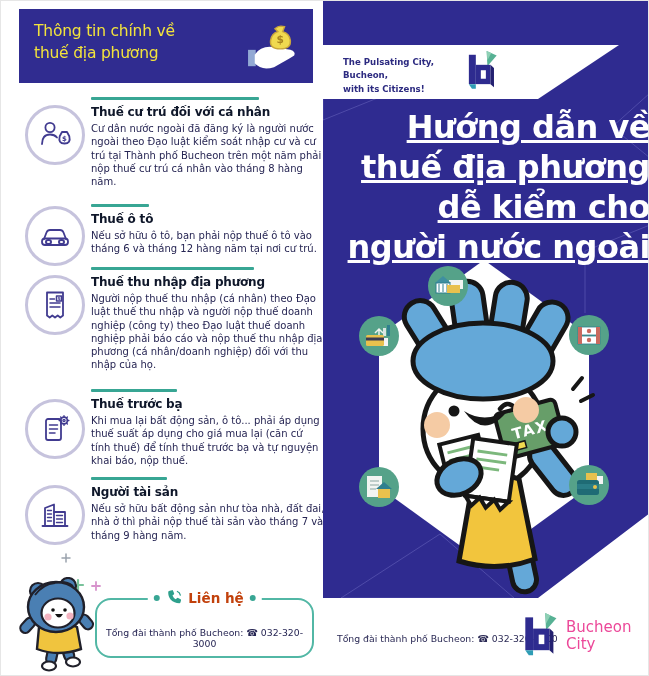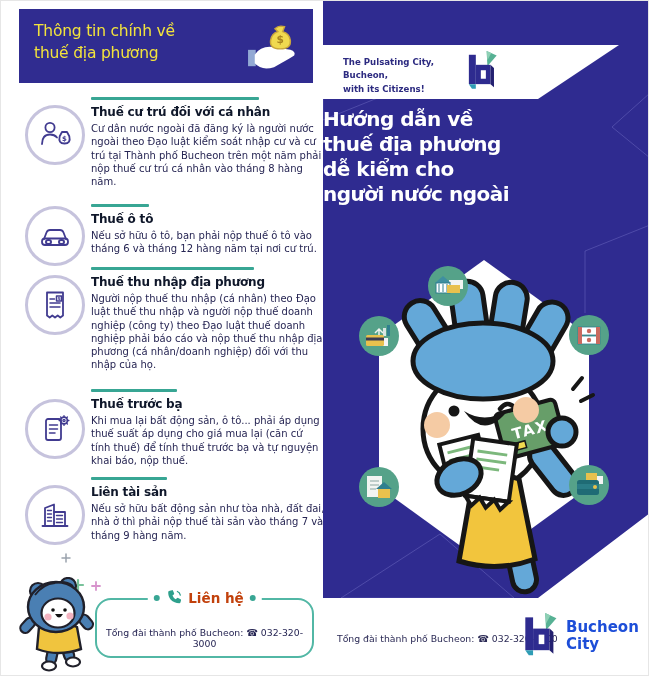--- a/index.html
+++ b/index.html
@@ -30,29 +30,29 @@
   .mascot{position:absolute;left:10px;top:576px;}
   
   .right-panel{position:absolute;left:322px;top:0;width:327px;height:676px;background:#2f2b90;overflow:hidden;}
   .deco{position:absolute;inset:0;z-index:0;}
   .top-band{position:absolute;left:0;top:0;width:327px;height:54px;background:#fff;z-index:2;
             clip-path:polygon(0 0,296px 0,215px 54px,0 54px);margin-top:44px;}
   .tagline{position:absolute;left:20px;top:11px;width:130px;font-size:8.6px;font-weight:bold;
            color:#2c2a80;line-height:1.55;}
   .tagline span{display:block;}
   .logo-sm{position:absolute;left:142px;top:5px;}
-  .poster-title{position:absolute;left:0;top:106px;width:100%;text-align:left;z-index:1;
-                color:#fff;font-weight:bold;font-size:20px;line-height:1.25;letter-spacing:-0.5px;}
+  .poster-title{position:absolute;left:0;top:106px;width:100%;text-align:right;z-index:1;
+                color:#fff;font-weight:bold;font-size:32px;line-height:1.25;letter-spacing:-0.5px;text-decoration:underline;}
   .poster-title span{display:block;}
   .illus{position:absolute;left:0;top:248px;z-index:1;}
   .footer-band{position:absolute;inset:0;background:#fff;z-index:3;
                clip-path:polygon(0 597px,215px 597px,327px 512px,327px 676px,0 676px);}
   .footer-hotline{position:absolute;left:14px;top:632px;font-size:9.3px;color:#2b2a55;}
   .footer-logo{position:absolute;left:198px;top:611px;display:flex;align-items:center;gap:7px;}
-  .logo-text{display:flex;flex-direction:column;font-size:15px;font-weight:bold;color:#1d4ed8;line-height:1.12;}
+  .logo-text{display:flex;flex-direction:column;font-size:15px;font-weight:normal;color:#ec4899;line-height:1.12;}
   svg text{font-family:"DejaVu Sans","Liberation Sans",sans-serif;}
 </style>
 </head>
 <body>
 
 <div class="page">
 
   <section class="left-panel">
 
     <div class="header-banner">
@@ -138,21 +138,21 @@
         <svg width="36" height="36" viewBox="0 0 36 36" fill="none" stroke="#413b90" stroke-width="1.8" stroke-linecap="round" stroke-linejoin="round">
           <path d="M8 29 V11 l9 -3.5 V29"></path>
           <path d="M10.5 13.5 h4 M10.5 17 h4 M10.5 20.5 h4 M10.5 24 h4" stroke-width="1.4"></path>
           <path d="M17 29 h11 V15 h-11"></path>
           <path d="M19.5 18.5 h6 M19.5 22 h6 M19.5 25.5 h6" stroke-width="1.4"></path>
           <path d="M5.5 29 h25"></path>
         </svg>
       </div>
       <div class="sec-content">
         <div class="divider" style="width:76px"></div>
-        <h3 class="sec-title">Liên tài sản</h3>
+        <h3 class="sec-title">Người tài sản</h3>
         <p class="sec-body">Nếu sở hữu bất động sản như tòa nhà, đất đai, nhà ở thì phải nộp thuế tài sản vào tháng 7 và tháng 9 hàng năm.</p>
       </div>
     </div>
 
     <svg class="sparkles" width="48" height="50" viewBox="0 0 48 50">
       <path d="M9 7 v8 M5 11 h8" stroke="#9aa2ad" stroke-width="1.5" stroke-linecap="round"></path>
       <path d="M21 33 v10 M16 38 h10" stroke="#79c29b" stroke-width="2.2" stroke-linecap="round"></path>
       <path d="M39 35 v8 M35 39 h8" stroke="#d793cc" stroke-width="1.8" stroke-linecap="round"></path>
     </svg>
 

